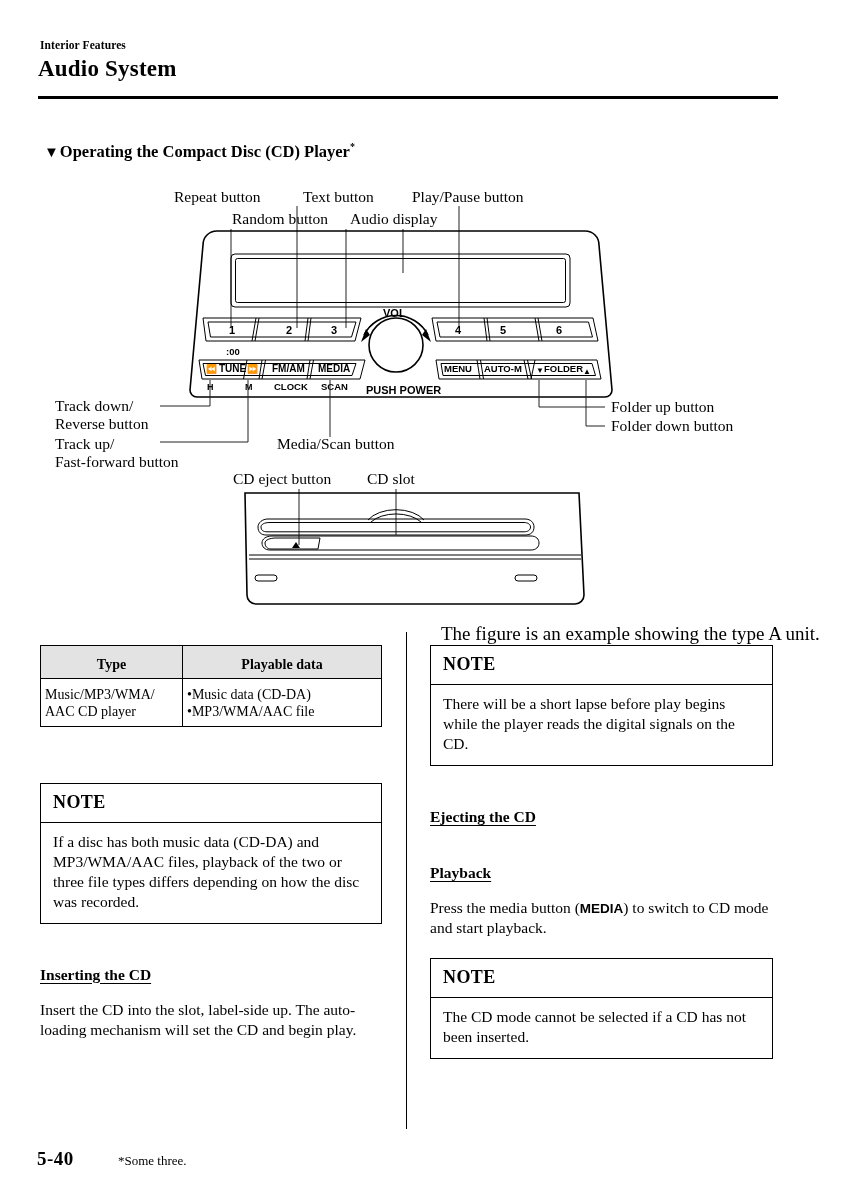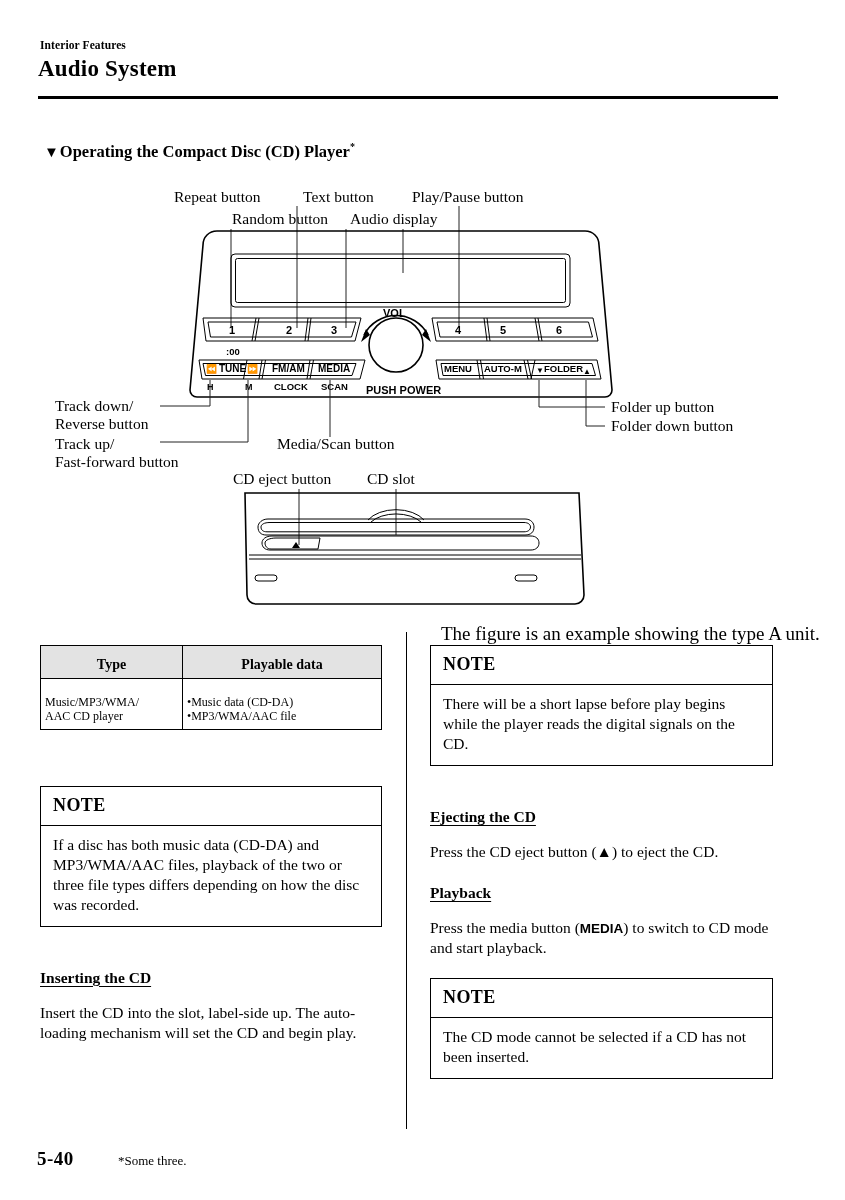--- a/index.html
+++ b/index.html
@@ -53,21 +53,21 @@
 
   table.ptable{
     border-collapse:collapse;width:342px;table-layout:fixed;
     border:1.2px solid #000;
   }
   table.ptable th{
     background:#e3e3e3;border:1.2px solid #000;
     font-weight:bold;font-size:14px;padding:11px 2px 5px;text-align:center;
   }
   table.ptable td{
-    border:1.2px solid #000;font-size:12px;padding:16px 4px 5px;vertical-align:top;
+    border:1.2px solid #000;font-size:14px;padding:8px 4px 5px;vertical-align:top;
     line-height:1.2;
   }
   table.ptable th.c1,table.ptable td.c1{width:137px;}
   table.ptable td .ln{display:block;white-space:nowrap;}
 
   .note-box{border:1.3px solid #000;background:#fff;}
   .note-box .nb-title{
     border-bottom:1.3px solid #000;padding:8px 0 9px 12px;
     font-weight:bold;font-size:18px;letter-spacing:.4px;
   }
@@ -293,21 +293,20 @@
 
     <div class="note-box">
       <div class="nb-title">NOTE</div>
       <div class="nb-body">There will be a short lapse before play begins while the player reads the digital signals on the CD.</div>
     </div>
 
     <div class="sp-42"></div>
 
     <h4 class="sub">Ejecting the CD</h4>
     <div class="sp-16"></div>
-    <p class="body"><span>Press the CD eject button (</span><span>▲</span><span>) to eject the CD.</span></p>
 
     <div class="sp-22"></div>
 
     <h4 class="sub">Playback</h4>
     <div class="sp-16"></div>
     <p class="body"><span>Press the media button (</span><span class="media-b">MEDIA</span><span>) to switch to CD mode and start playback.</span></p>
 
     <div class="sp-20"></div>
 
     <div class="note-box">

